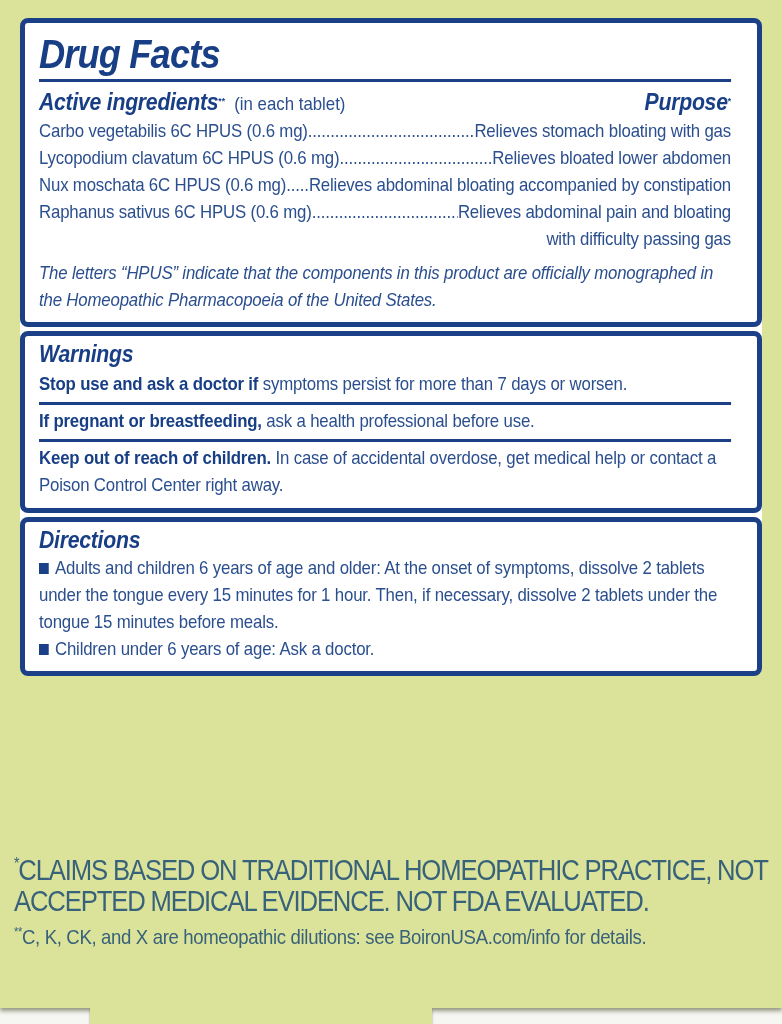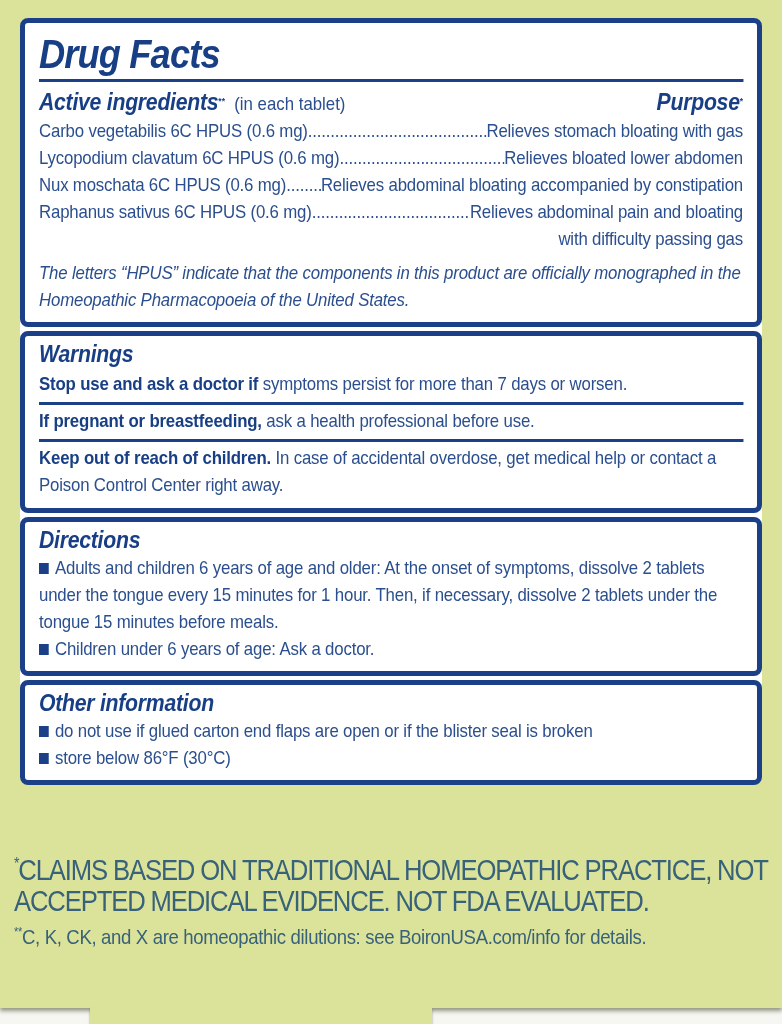--- a/index.html
+++ b/index.html
@@ -21,21 +21,21 @@
     box-shadow:0 2px 2px rgba(70,75,40,.5);
   }
   
   .panel{
     position:absolute;left:20px;top:18px;width:742px;
     background:#ffffff;border-radius:9px;
     display:flex;flex-direction:column;gap:4px;z-index:2;
   }
   .box{
     border:5px solid #1b4087;border-radius:8px;background:#fff;
-    padding:4px 14px 9px 14px;
+    padding:4px 26px 9px 14px;
   }
   .squeeze{
     width:113%;
     transform:scaleX(0.885);transform-origin:0 0;
   }
   h1{
     margin:4px 0 2px 0;font-size:41px;line-height:46px;
     font-style:italic;font-weight:bold;color:#183f85;letter-spacing:-1px;
   }
   .title-rule{height:3px;background:#1b4087;margin:2px 0 6px 0;}
@@ -151,27 +151,20 @@
   </section>
 
   <section class="box">
     <div class="squeeze">
       <div class="h2">Directions</div>
       <div class="bodytext"><span class="bullet"></span><span>Adults and children 6 years of age and older: At the onset of symptoms, dissolve 2 tablets under the tongue every 15 minutes for 1 hour. Then, if necessary, dissolve 2 tablets under the tongue 15 minutes before meals.</span></div>
       <div class="bodytext"><span class="bullet"></span><span>Children under 6 years of age: Ask a doctor.</span></div>
     </div>
   </section>
 
-  <section class="box">
-    <div class="squeeze">
-      <div class="h2">Other information</div>
-      <div class="bodytext"><span class="bullet"></span><span>do not use if glued carton end flaps are open or if the blister seal is broken</span></div>
-      <div class="bodytext"><span class="bullet"></span><span>store below 86°F (30°C)</span></div>
-    </div>
-  </section>
 
 
 </div>
 
 <div class="footer">
   <p class="claims"><sup>*</sup><span>CLAIMS BASED ON TRADITIONAL HOMEOPATHIC PRACTICE, NOT ACCEPTED MEDICAL EVIDENCE. NOT FDA EVALUATED.</span></p>
   <p class="dilutions"><sup>**</sup><span>C, K, CK, and X are homeopathic dilutions: see BoironUSA.com/info for details.</span></p>
 </div>
 
 </body></html>

